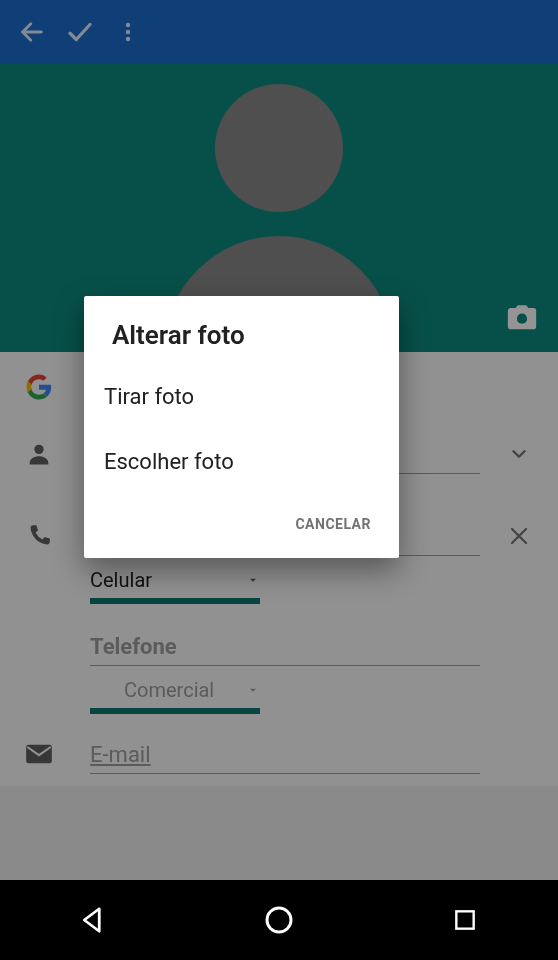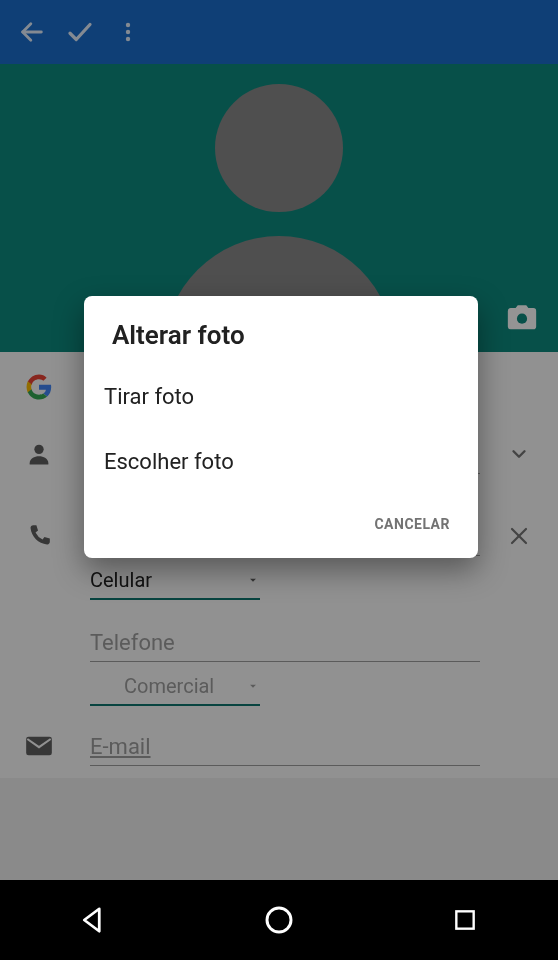--- a/index.html
+++ b/index.html
@@ -21,29 +21,29 @@
 
     
     .content { background: #fafafa; }
     .row { display: flex; align-items: center; padding: 12px 18px; }
     .row .lead-icon { width: 42px; display:flex; justify-content:center; }
     .row .field-area { flex:1; margin-left: 30px; }
     .row .trail-icon { width: 42px; display:flex; justify-content:center; }
 
     .input-underline { border-bottom: 1px solid #9e9e9e; padding: 8px 0 6px 0; font-size: 22px; color: #9e9e9e; }
 
-    .dropdown { display:flex; align-items:center; gap: 20px; border-bottom: 2px solid #0f766e; width: 170px; padding: 6px 0; }
+    .dropdown { display:flex; align-items:center; gap: 20px; border-bottom: 6px solid #0f766e; width: 170px; padding: 6px 0; }
     .dropdown .dd-label { font-size: 20px; color:#212121; flex:1; }
     .dropdown .dd-placeholder { color:#9e9e9e;margin-left:34px; }
 
     
     .scrim { position:absolute; inset:0; top:0; height: 880px; background: rgba(0,0,0,0.42); }
 
     
-    .dialog { position:absolute; left:84px; top:296px; width:394px; background:#fff; border-radius:8px; box-shadow: 0 12px 30px rgba(0,0,0,0.4); padding: 24px 0 8px 0; }
+    .dialog { position:absolute; left:84px; top:296px; width:315px; background:#fff; border-radius:2px; box-shadow: 0 12px 30px rgba(0,0,0,0.4); padding: 24px 0 8px 0; }
     .dialog-title { font-size: 26px; font-weight: 600; color:#212121; padding: 0 28px 14px 28px; }
     .dialog-option { font-size: 22px; color:#212121; padding: 20px 20px; }
     .dialog-actions { display:flex; justify-content:flex-end; padding: 16px 18px 12px 18px; }
     .dialog-cancel { font-size: 14px; font-weight: 700; color:#737373; letter-spacing: 0.5px; padding: 6px 10px; }
 
     
     .navbar { position:absolute; left:0; right:0; bottom:0; height:80px; background:#000; display:flex; align-items:center; justify-content:space-around; }
     .navbar .nav-btn { width:60px; height:60px; display:flex; align-items:center; justify-content:center; }
 
     svg { display:block; }
@@ -142,21 +142,21 @@
           <svg width="14" height="14" viewBox="0 0 24 24" fill="#606060">
               <path d="M7 10l5 5 5-5z"></path>
             </svg>
         </div>
       </div>
     </div>
 
     <div class="row" style="padding-top:18px; padding-bottom:0;">
       <div class="lead-icon"></div>
       <div class="field-area">
-        <div class="input-underline" style="width:390px;">Telefone</div>
+        <div class="input-underline" style="width:390px;font-weight:bold;">Telefone</div>
       </div>
     </div>
     <div class="row" style="padding-top:6px; padding-bottom:4px;">
       <div class="lead-icon"></div>
       <div class="field-area">
         <div class="dropdown">
           <div class="dd-label dd-placeholder">Comercial</div>
           <svg width="14" height="14" viewBox="0 0 24 24" fill="#9e9e9e">
               <path d="M7 10l5 5 5-5z"></path>
             </svg>

